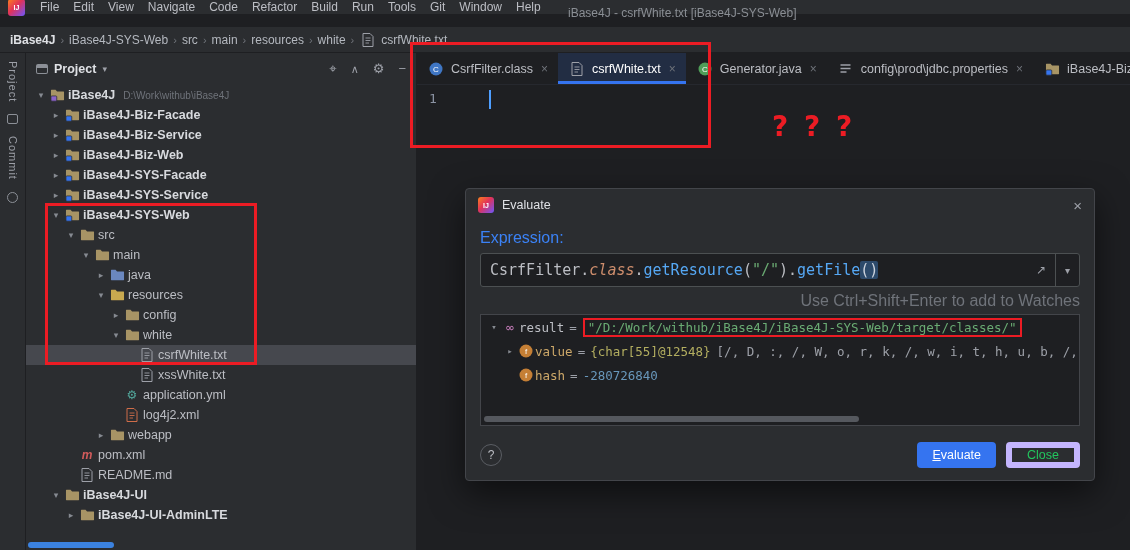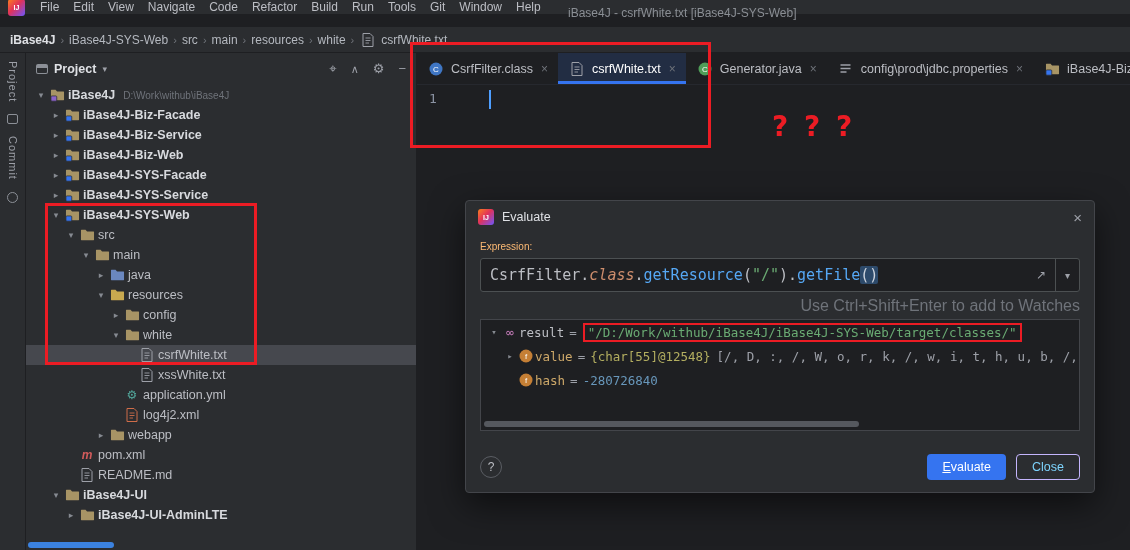--- a/index.html
+++ b/index.html
@@ -80,30 +80,30 @@
   .caret-line { position:absolute; left:72px; top:5px; width:2px; height:19px; background:#4e9eff; }
 
   
   .annot-rect { position:absolute; border:3px solid var(--annotation); pointer-events:none; }
   #annot-editor { left:410px; top:42px; width:301px; height:106px; }
   #annot-tree { left:45px; top:203px; width:212px; height:162px; }
   .qmarks { position:absolute; left:772px; top:110px; color:var(--annotation);
     font-size:28px; font-weight:bold; letter-spacing:3px; font-family:"DejaVu Sans", sans-serif; }
 
   
-  .dialog { position:absolute; left:465px; top:200px; width:630px; height:293px;
+  .dialog { position:absolute; left:465px; top:188px; width:630px; height:293px;
     background:var(--bg-panel); border:1px solid #43454a; border-radius:4px;
     box-shadow:0 12px 34px rgba(0,0,0,.55); }
   .dlg-title { height:32px; display:flex; align-items:center; padding:0 12px; gap:8px; }
   .logo.sm { width:16px; height:16px; margin-right:0; }
   .dlg-title-text { color:#dfe1e5; font-size:12.5px; }
   .dlg-close { margin-left:auto; color:#9da0a8; font-size:15px; cursor:default; }
   .dlg-close::before { content:"×"; }
   .dlg-body { padding:2px 14px 12px; }
-  .dlg-label { color:#fdba74; font-size:10px; margin:6px 0; }
+  .dlg-label { color:#3b82f6; font-size:16px; margin:6px 0; }
   .expr { height:34px; background:var(--bg-editor); border:1px solid #4c5052; border-radius:3px;
     display:flex; align-items:center; padding:0 0 0 9px;
     font-family:"DejaVu Sans Mono", monospace; font-size:15px; overflow:hidden; }
   .tk-plain { color:#bcbec4; }
   .tk-keyword { color:var(--keyword); font-style:italic; }
   .tk-method { color:var(--method); }
   .tk-string { color:var(--string); }
   .tk-plain-selected { color:#cdd3dd; background:#2d4a6b; border-radius:2px; }
   .expr-actions { margin-left:auto; display:flex; align-items:center; height:100%; }
   .expand-icon { color:#9da0a8; font-size:12px; margin-right:9px;
@@ -129,21 +129,21 @@
   .res-hscroll { position:absolute; bottom:3px; left:3px; height:6px; width:375px;
     background:#55585e; border-radius:3px; }
   .dlg-footer { position:absolute; left:14px; right:14px; bottom:12px;
     display:flex; align-items:center; }
   .help-btn { width:22px; height:22px; border-radius:50%; border:1px solid #5a5d63;
     color:#bcbec4; display:flex; align-items:center; justify-content:center; font-size:12px; }
   .btns { margin-left:auto; display:flex; gap:10px; }
   .btn { height:26px; padding:0 15px; border-radius:4px; display:flex; align-items:center;
     font-size:12.5px; cursor:default; }
   .btn.primary { background:var(--accent); color:#fff; }
-  .btn.secondary { border:1px solid #c4b5fd; color:#7dd3fc; background:transparent; }
+  .btn.secondary { border:6px solid #c4b5fd; color:#22c55e; background:transparent; }
   .mn { text-decoration:underline; }
 </style>
 </head>
 <body>
 
 <div id="app">
 
   <div class="titlebar">
     <div class="logo"></div>
     <div class="menubar" id="menubar">

